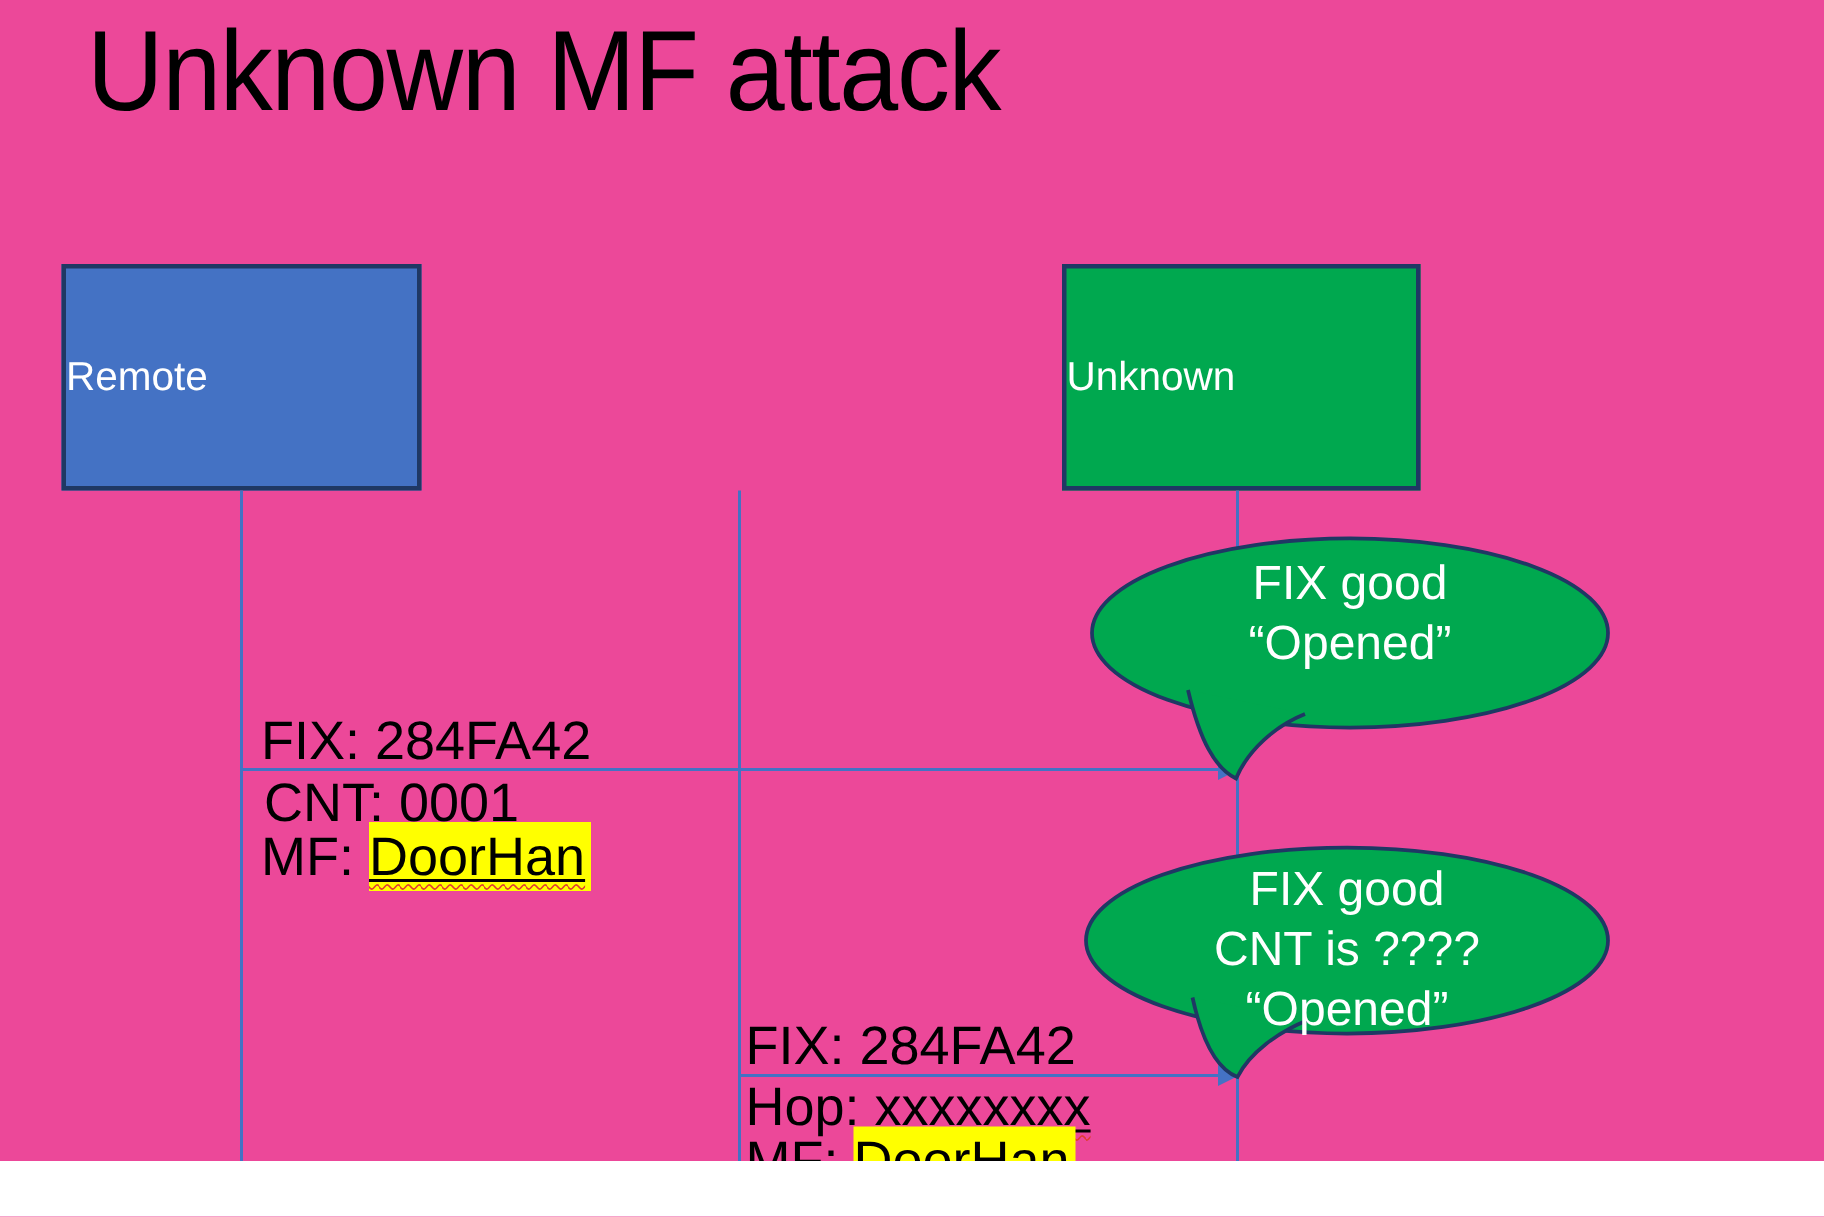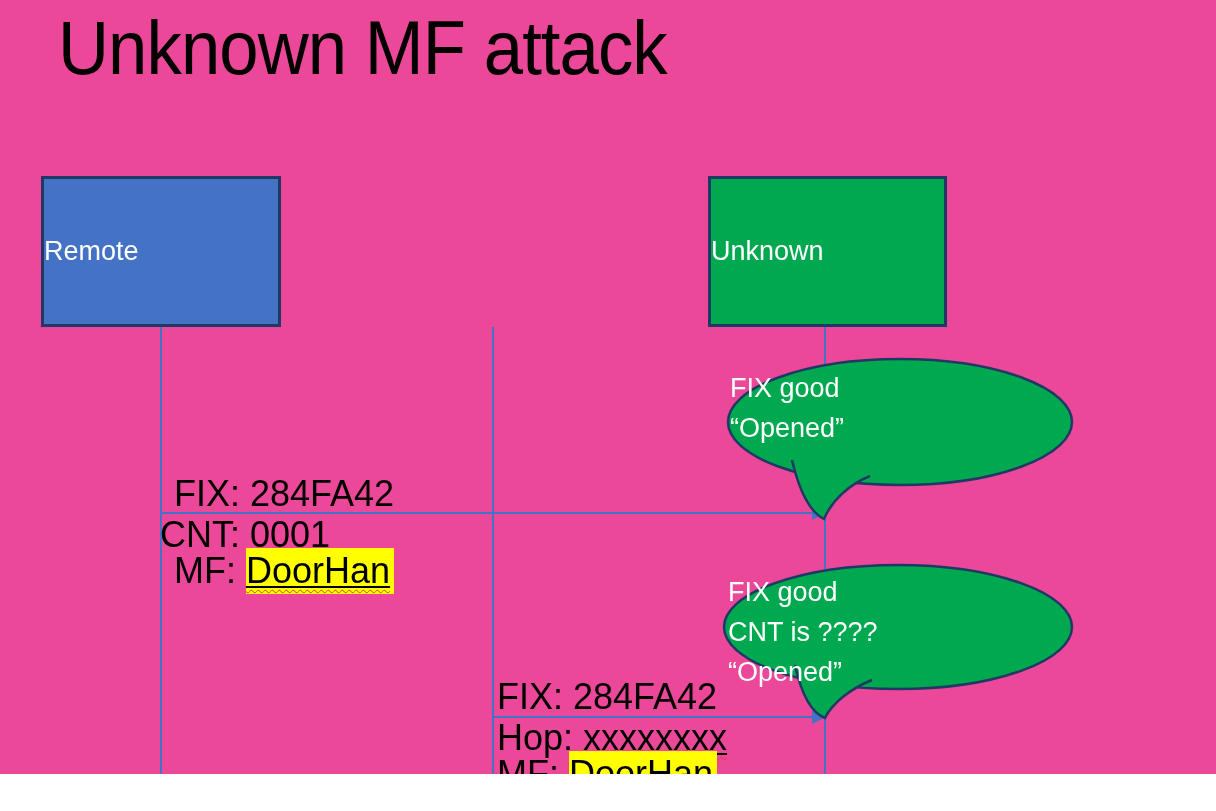--- a/index.html
+++ b/index.html
@@ -42,21 +42,21 @@
     border-left:14px solid #4472C4;
   }
   .arrowhead-1 { left:812px; top:506px; }
   .arrowhead-2 { left:812px; top:710px; }
 
   .msg-text {
     position:absolute; font-size:36px; line-height:34px; color:#000;
     white-space:nowrap;
   }
   .m1-fix { left:174px; top:477px; }
-  .m1-cnt { left:160px; top:518px;text-align:right; }
+  .m1-cnt { left:176px; top:518px;text-align:right; }
   .m1-mf  { left:174px; top:554px; }
   .m2-fix { left:497px; top:680px; }
   .m2-hop { left:497px; top:721px; }
   .m2-mf  { left:497px; top:757px; }
 
   .hl { background:#FFFF00; padding:2px 4px 3px 0; }
 
   .spell {
     text-decoration-line:underline;
     text-decoration-style:wavy;
@@ -71,22 +71,22 @@
     text-decoration-thickness:2px;
     text-underline-offset:3px;
   }
 
   .bubble { position:absolute; width:385px; height:172px; }
   .bubble-1 { left:700px; top:352px; }
   .bubble-2 { left:700px; top:555px; }
   .bubble path, .bubble ellipse { stroke:#1F3864; stroke-width:2.5; }
 
   .bubble-text {
-    position:absolute; width:340px; 
-    font-size:27px; line-height:40px; color:#ffffff; white-space:nowrap;
+    position:absolute; width:340px; text-align:center;
+    font-size:32px; line-height:40px; color:#ffffff; white-space:nowrap;
   }
   .bubble-text-1 { left:730px; top:368px; }
   .bubble-text-2 { left:728px; top:572px; }
 </style>
 </head>
 <body>
 
 <div class="slide">
 
   <h1 class="title">Unknown MF attack</h1>

